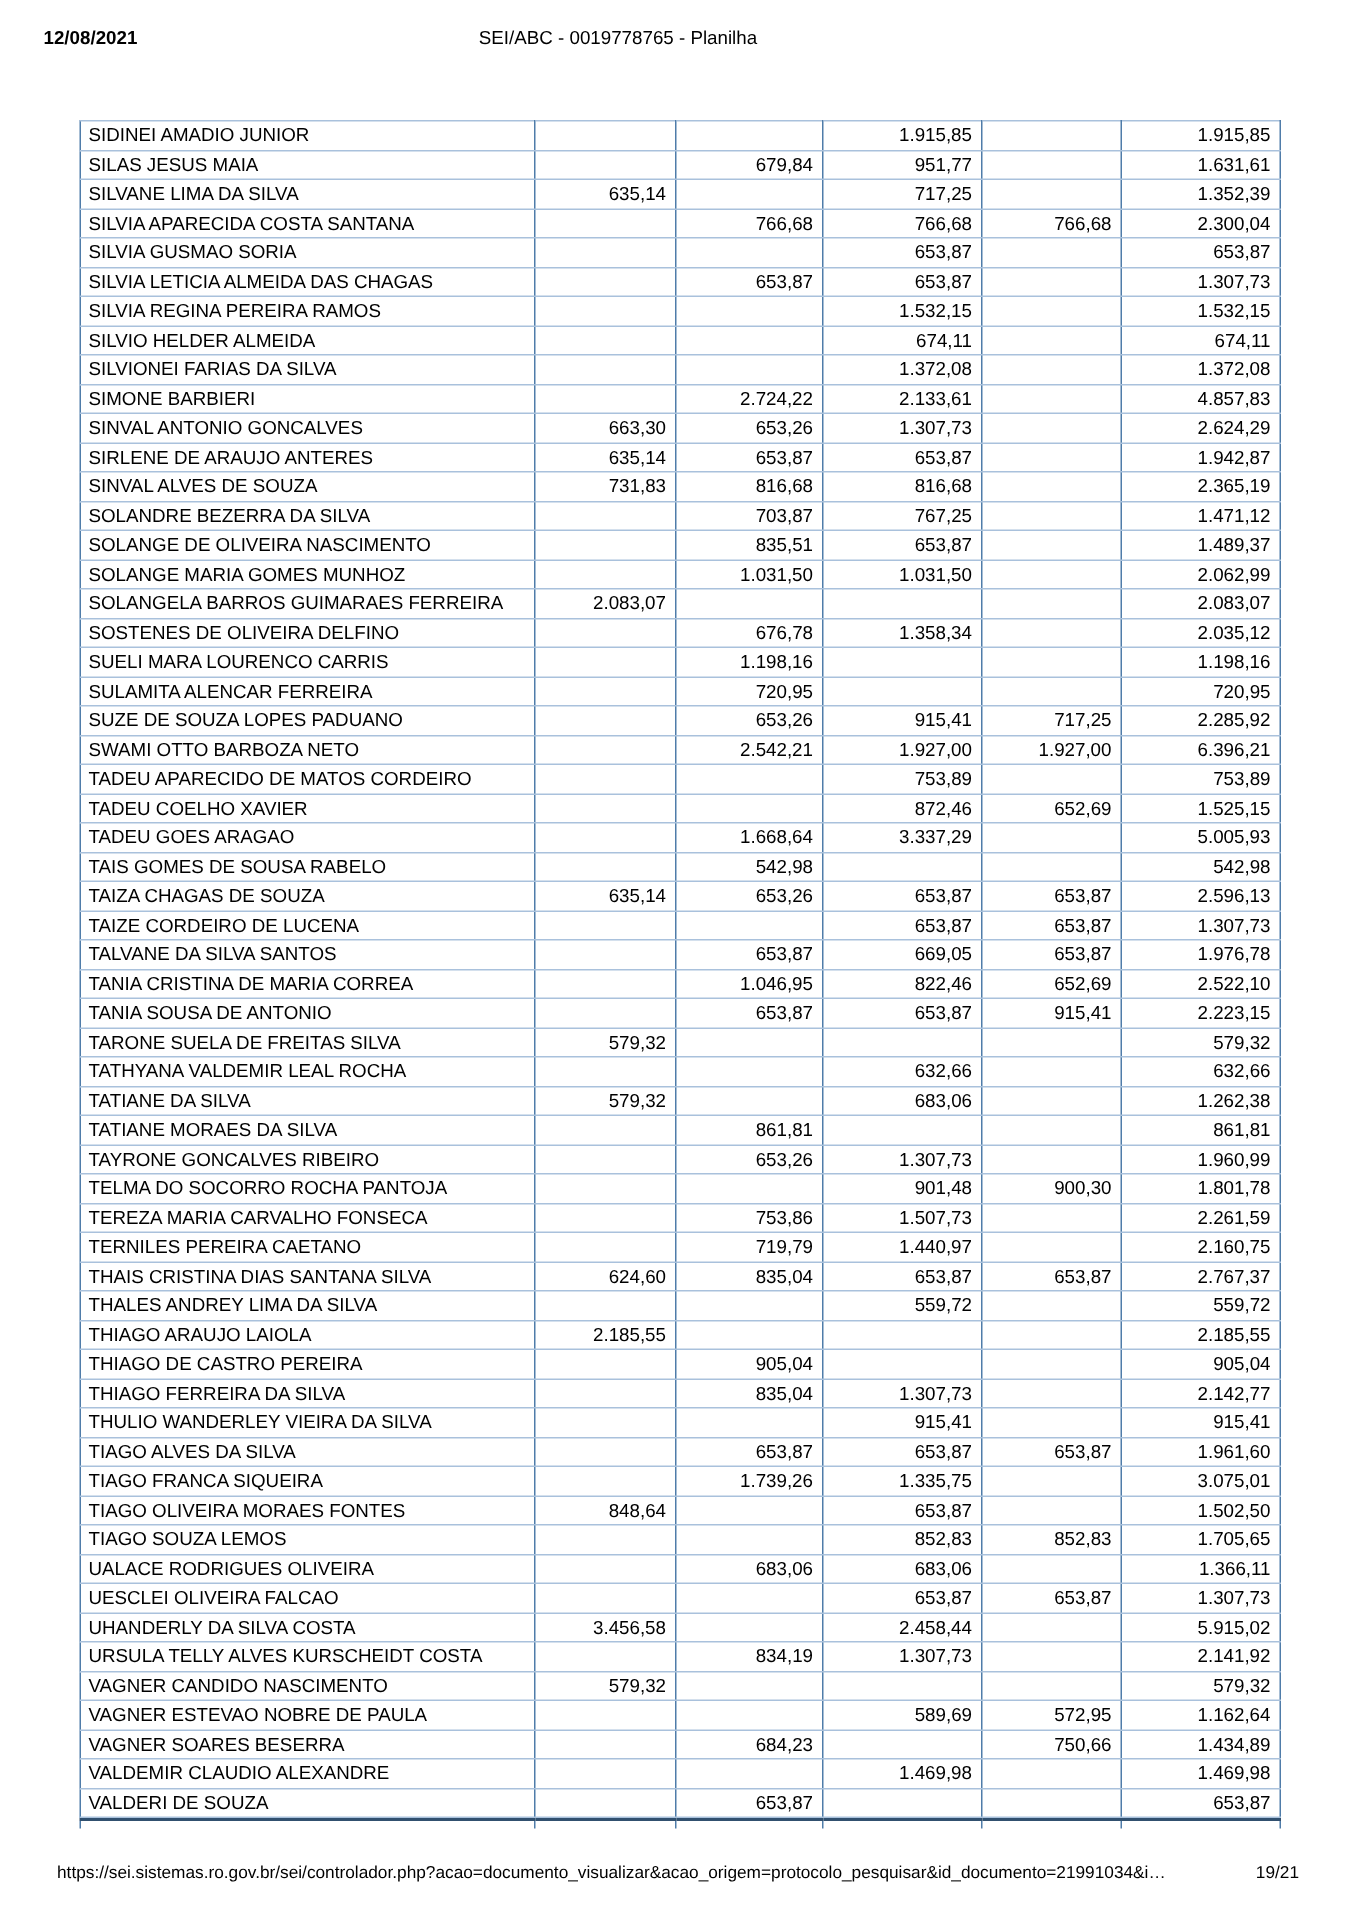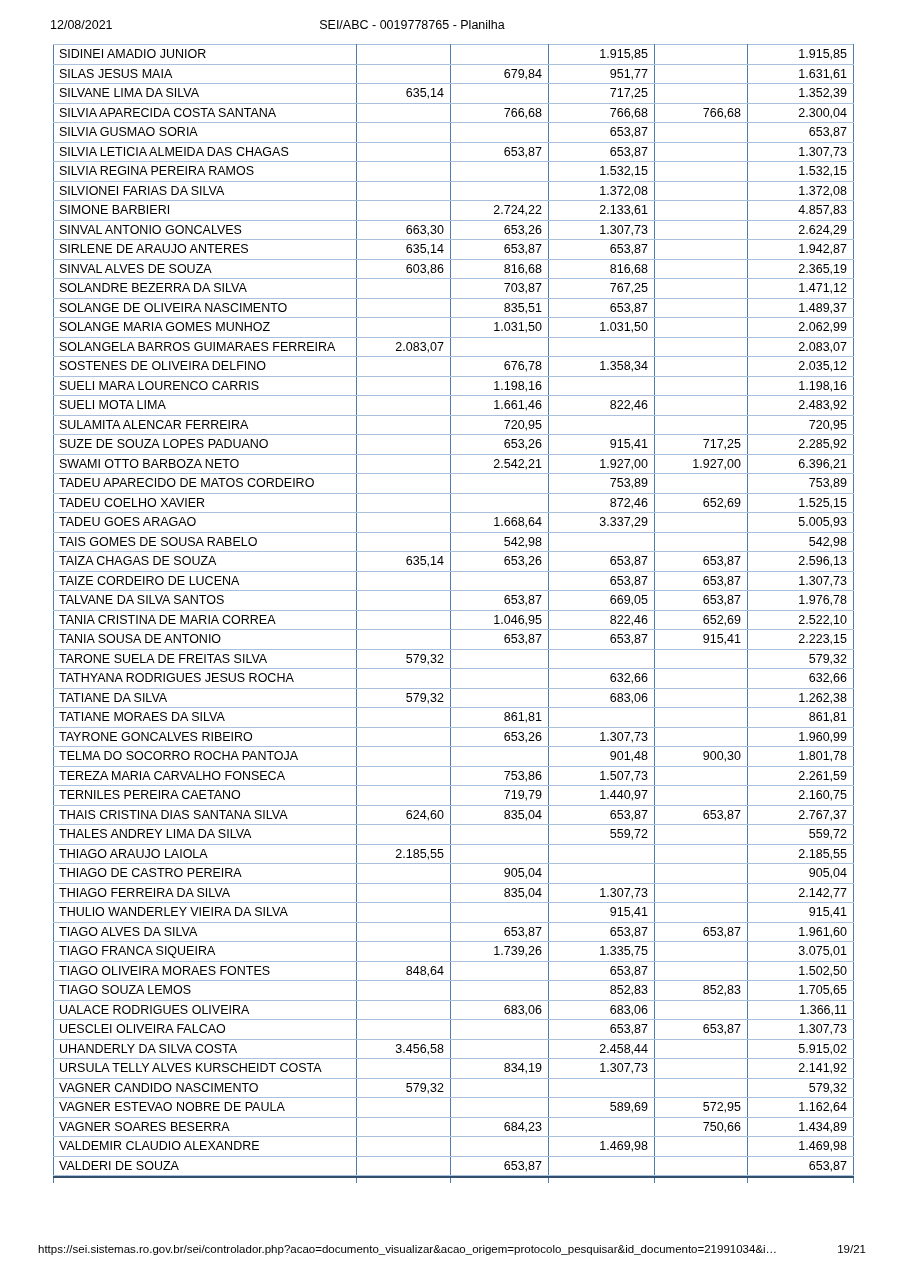--- a/index.html
+++ b/index.html
@@ -5,24 +5,24 @@
   html,body{margin:0;padding:0;}
   body{
     width:904px;height:1280px;background:#ffffff;position:relative;
     font-family:"Liberation Sans", sans-serif;color:#000;
     -webkit-font-smoothing:antialiased;overflow:hidden;
   }
   .print-header{
     position:absolute;top:17px;left:0;width:904px;height:16px;
     font-size:12.5px;line-height:16px;
   }
-  .print-header .date{position:absolute;left:50px;top:0;}
+  .print-header .date{position:absolute;left:29px;top:0;font-weight:bold;}
   .print-header .doc-title{position:absolute;left:0;width:824px;text-align:center;top:0;}
   .table-wrap{position:absolute;left:53px;top:44px;width:800px;}
-  table.sheet{border-collapse:collapse;table-layout:fixed;width:800px;}
+  table.sheet{border-collapse:collapse;table-layout:fixed;width:800px;margin-top:36px;}
   table.sheet td{
     height:18.5px;padding:0;font-size:12.5px;line-height:18px;
     border:1px solid;border-color:#a9c1dc #4f7ca9;
     overflow:hidden;white-space:nowrap;
   }
   table.sheet td.c-name{text-align:left;padding-left:5px;}
   table.sheet td.c-num{text-align:right;padding-right:6px;}
   table.partial{border-collapse:collapse;table-layout:fixed;width:800px;}
   table.partial td{
     height:5px;padding:0;
@@ -106,20 +106,28 @@
         </tr>
         <tr>
           <td class="c-name">SILVIA REGINA PEREIRA RAMOS</td>
           <td class="c-num"></td>
           <td class="c-num"></td>
           <td class="c-num">1.532,15</td>
           <td class="c-num"></td>
           <td class="c-num">1.532,15</td>
         </tr>
         <tr>
+          <td class="c-name">SILVIO HELDER ALMEIDA</td>
+          <td class="c-num"></td>
+          <td class="c-num"></td>
+          <td class="c-num">674,11</td>
+          <td class="c-num"></td>
+          <td class="c-num">674,11</td>
+        </tr>
+        <tr>
           <td class="c-name">SILVIONEI FARIAS DA SILVA</td>
           <td class="c-num"></td>
           <td class="c-num"></td>
           <td class="c-num">1.372,08</td>
           <td class="c-num"></td>
           <td class="c-num">1.372,08</td>
         </tr>
         <tr>
           <td class="c-name">SIMONE BARBIERI</td>
           <td class="c-num"></td>
@@ -139,21 +147,21 @@
         <tr>
           <td class="c-name">SIRLENE DE ARAUJO ANTERES</td>
           <td class="c-num">635,14</td>
           <td class="c-num">653,87</td>
           <td class="c-num">653,87</td>
           <td class="c-num"></td>
           <td class="c-num">1.942,87</td>
         </tr>
         <tr>
           <td class="c-name">SINVAL ALVES DE SOUZA</td>
-          <td class="c-num">603,86</td>
+          <td class="c-num">731,83</td>
           <td class="c-num">816,68</td>
           <td class="c-num">816,68</td>
           <td class="c-num"></td>
           <td class="c-num">2.365,19</td>
         </tr>
         <tr>
           <td class="c-name">SOLANDRE BEZERRA DA SILVA</td>
           <td class="c-num"></td>
           <td class="c-num">703,87</td>
           <td class="c-num">767,25</td>
@@ -192,28 +200,20 @@
           <td class="c-num"></td>
           <td class="c-num">2.035,12</td>
         </tr>
         <tr>
           <td class="c-name">SUELI MARA LOURENCO CARRIS</td>
           <td class="c-num"></td>
           <td class="c-num">1.198,16</td>
           <td class="c-num"></td>
           <td class="c-num"></td>
           <td class="c-num">1.198,16</td>
-        </tr>
-        <tr>
-          <td class="c-name">SUELI MOTA LIMA</td>
-          <td class="c-num"></td>
-          <td class="c-num">1.661,46</td>
-          <td class="c-num">822,46</td>
-          <td class="c-num"></td>
-          <td class="c-num">2.483,92</td>
         </tr>
         <tr>
           <td class="c-name">SULAMITA ALENCAR FERREIRA</td>
           <td class="c-num"></td>
           <td class="c-num">720,95</td>
           <td class="c-num"></td>
           <td class="c-num"></td>
           <td class="c-num">720,95</td>
         </tr>
         <tr>
@@ -306,21 +306,21 @@
         </tr>
         <tr>
           <td class="c-name">TARONE SUELA DE FREITAS SILVA</td>
           <td class="c-num">579,32</td>
           <td class="c-num"></td>
           <td class="c-num"></td>
           <td class="c-num"></td>
           <td class="c-num">579,32</td>
         </tr>
         <tr>
-          <td class="c-name">TATHYANA RODRIGUES JESUS ROCHA</td>
+          <td class="c-name">TATHYANA VALDEMIR LEAL ROCHA</td>
           <td class="c-num"></td>
           <td class="c-num"></td>
           <td class="c-num">632,66</td>
           <td class="c-num"></td>
           <td class="c-num">632,66</td>
         </tr>
         <tr>
           <td class="c-name">TATIANE DA SILVA</td>
           <td class="c-num">579,32</td>
           <td class="c-num"></td>

